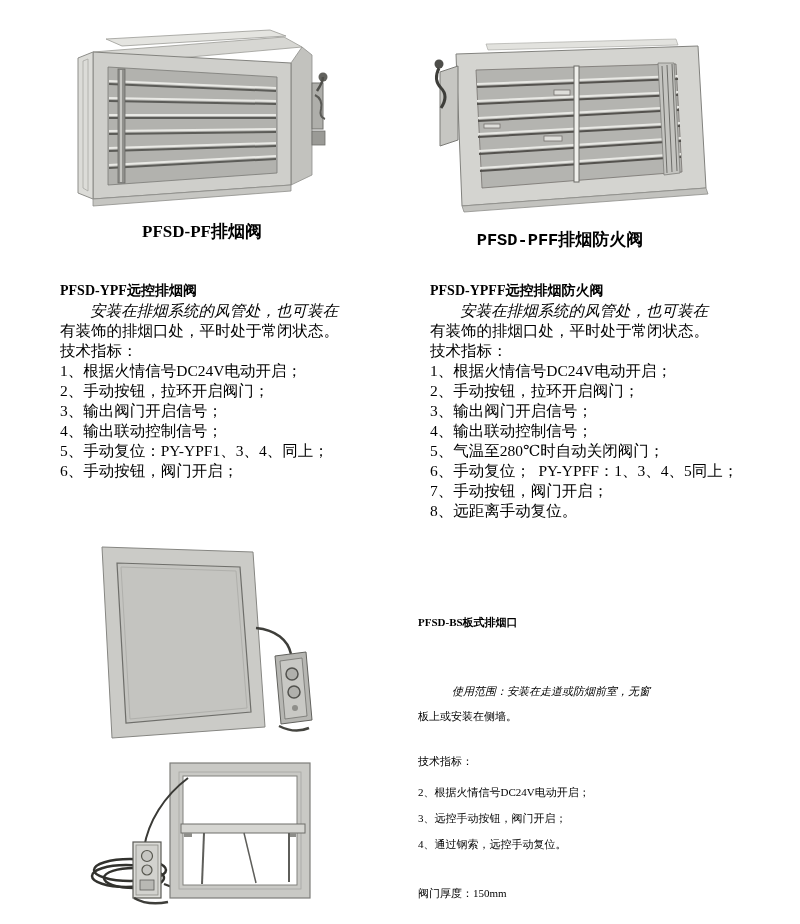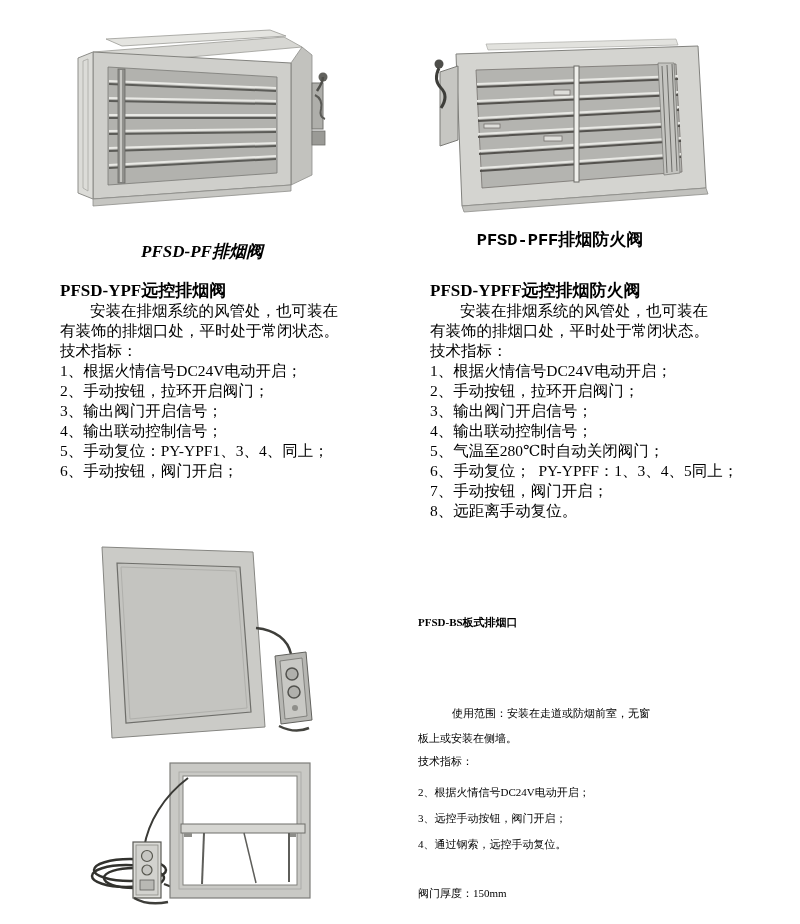--- a/index.html
+++ b/index.html
@@ -16,26 +16,26 @@
   .fig { position: absolute; }
   .caption {
     position: absolute;
     font-weight: bold;
     font-size: 17px;
     text-align: center;
     white-space: pre;
   }
   .col { position: absolute; font-size: 15.5px; }
   .col .line { height: 20px; line-height: 20px; white-space: pre; }
-  .col .title { font-weight: bold; font-size: 17px; }
-  .indent { padding-left: 30px; }
+  .col .title { font-weight: bold; font-size: 14px; }
+  .indent { padding-left: 30px; font-style: italic; }
   .bs-block { position: absolute; font-size: 11px; }
   .bs-title { font-weight: bold; white-space: pre; }
   .bs-intro .line { height: 25px; line-height: 25px; white-space: pre; }
-  .bs-intro .indent { padding-left: 34px; margin-top: 22px; }
+  .bs-intro .indent { padding-left: 34px; }
   .bs-spec { white-space: pre; }
   .bs-items .line { height: 26px; line-height: 26px; white-space: pre; }
   .bs-thickness { white-space: pre; }
 </style>
 </head>
 <body>
 
 <div class="page">
 
   <svg class="fig" style="left:72px; top:25px;" width="260" height="195" viewBox="0 0 260 195">
@@ -91,21 +91,21 @@
     <polygon points="232,27 248,27 254,137 238,139" fill="#c4c4c0" stroke="#7e7e7a" stroke-width="0.8"></polygon>
     <line x1="236" y1="30" x2="241" y2="137" stroke="#6e6e6a" stroke-width="1"></line>
     <line x1="241" y1="29" x2="246" y2="136" stroke="#6e6e6a" stroke-width="1"></line>
     <line x1="246" y1="28" x2="251" y2="135" stroke="#6e6e6a" stroke-width="1"></line>
     <polygon points="14,36 32,30 32,104 14,110" fill="#c6c6c2" stroke="#7a7a76" stroke-width="1"></polygon>
     <circle cx="13" cy="28" r="4.5" fill="#4e4e4a"></circle>
     <path d="M 13,32 q -6,12 2,20 q 8,8 0,20" stroke="#3e3e3a" stroke-width="3" fill="none"></path>
     <polygon points="36,170 280,152 282,158 38,176" fill="#c2c2be" stroke="#8e8e8a" stroke-width="0.8"></polygon>
   </svg>
 
-  <div class="caption" style="left:72px; top:240px; width:260px;font-style:italic;">PFSD-PF排烟阀</div>
+  <div class="caption" style="left:72px; top:220px; width:260px;">PFSD-PF排烟阀</div>
   <div class="caption" style="left:412px; top:228px; width:296px;font-family:Liberation Mono, monospace;">PFSD-PFF排烟防火阀</div>
 
   <div class="col" style="left:60px; top:281px; width:360px;">
     <div class="line title">PFSD-YPF远控排烟阀</div>
     <div class="line indent">安装在排烟系统的风管处，也可装在</div>
     <div class="line">有装饰的排烟口处，平时处于常闭状态。</div>
     <div class="line">技术指标：</div>
     <div class="line">1、根据火情信号DC24V电动开启；</div>
     <div class="line">2、手动按钮，拉环开启阀门；</div>
     <div class="line">3、输出阀门开启信号；</div>

